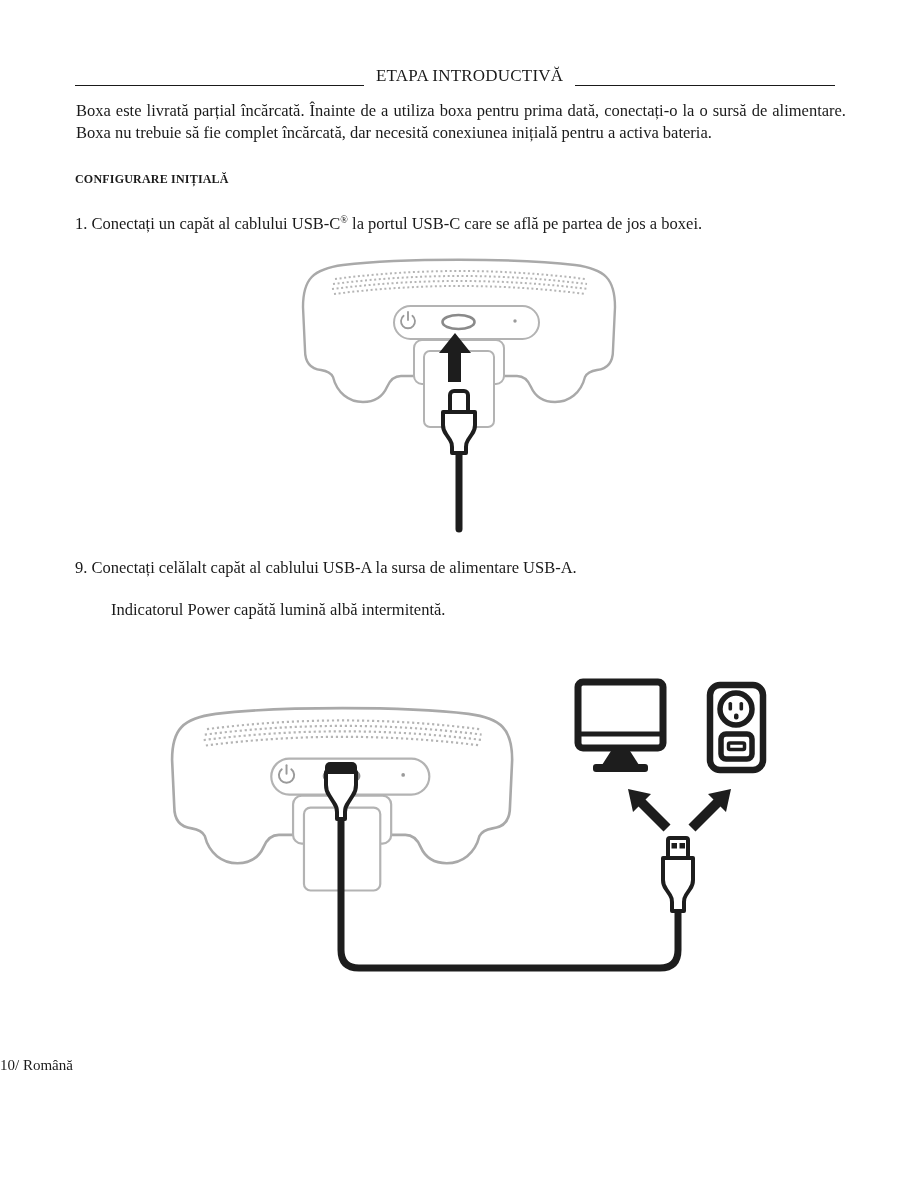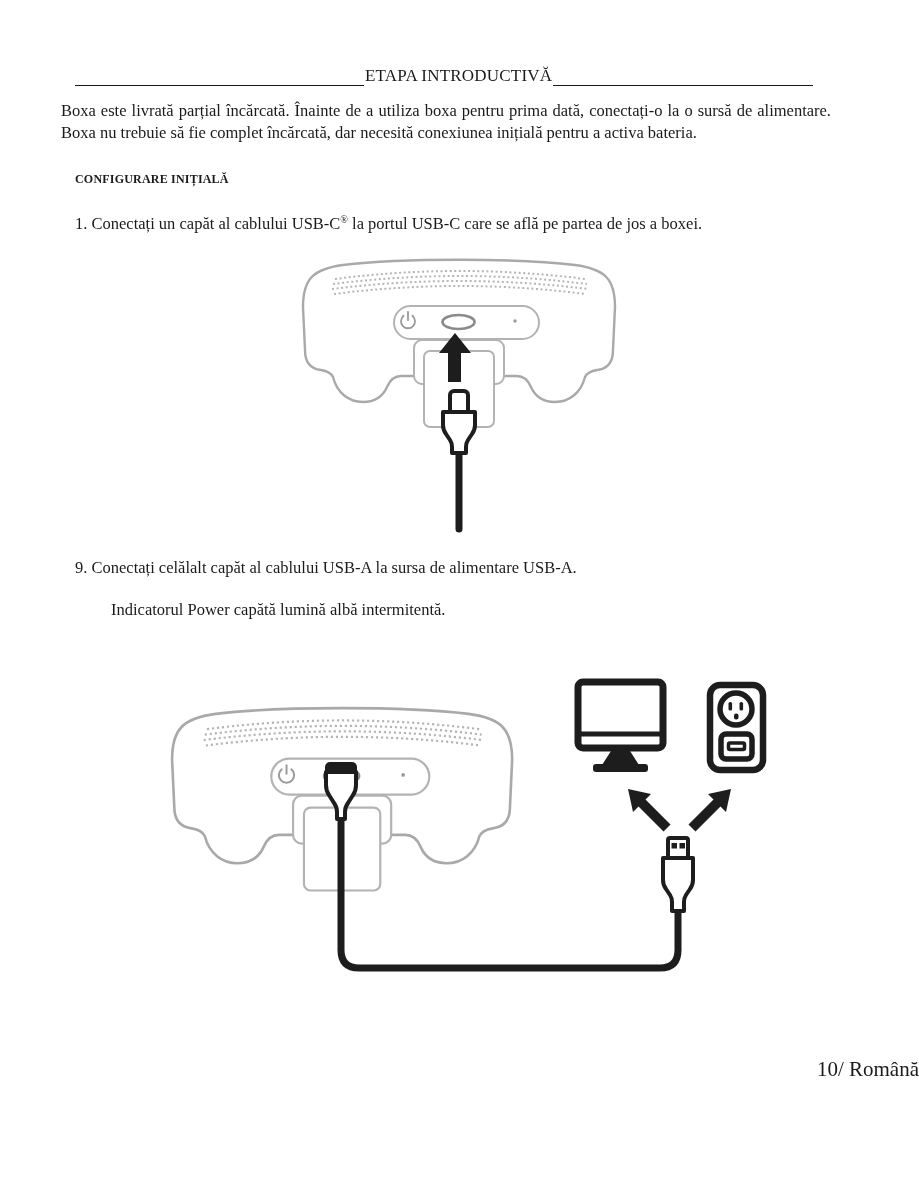--- a/index.html
+++ b/index.html
@@ -11,33 +11,34 @@
     font-family:"Liberation Serif", serif;
     color:#1a1a1a;
     overflow:hidden;
   }
   .abs { position:absolute; }
   .body-text { font-size:16.5px; line-height:22px; }
   .title-row {
     top:65px; left:75px; width:770px; height:21px;
     display:flex; align-items:flex-end;
     font-size:17px;
+    gap:11px;
   }
   .rule { border-bottom:1.3px solid #1a1a1a; height:20px; }
   .rule-left  { width:289px; }
   .rule-right { width:260px; }
   .title-text { white-space:nowrap; padding:0 1px; letter-spacing:0.2px; }
-  .para { left:61px; width:770px; text-align:justify; }
+  .para { left:76px; width:770px; text-align:justify; }
   .heading { left:75px; width:770px; font-weight:bold; font-size:12px; letter-spacing:0.2px; }
   .step { left:75px; width:790px; white-space:nowrap; }
   sup.reg { font-size:10px; vertical-align:super; line-height:0; }
   .fig { display:block; }
   .fig1-wrap { top:255px; left:0; width:919px; display:flex; justify-content:center; }
   .fig2-wrap { top:662px; left:165px; }
-  .footer { left:0; width:919px; top:1057px; text-align:right; font-size:21px; }
+  .footer { left:0; width:919px; top:1057px; text-align:left; font-size:15px; }
 </style>
 </head>
 <body>
 
 <div class="page">
 
   <div class="abs title-row">
     <div class="rule rule-left"></div>
     <div class="title-text">ETAPA INTRODUCTIVĂ</div>
     <div class="rule rule-right"></div>

